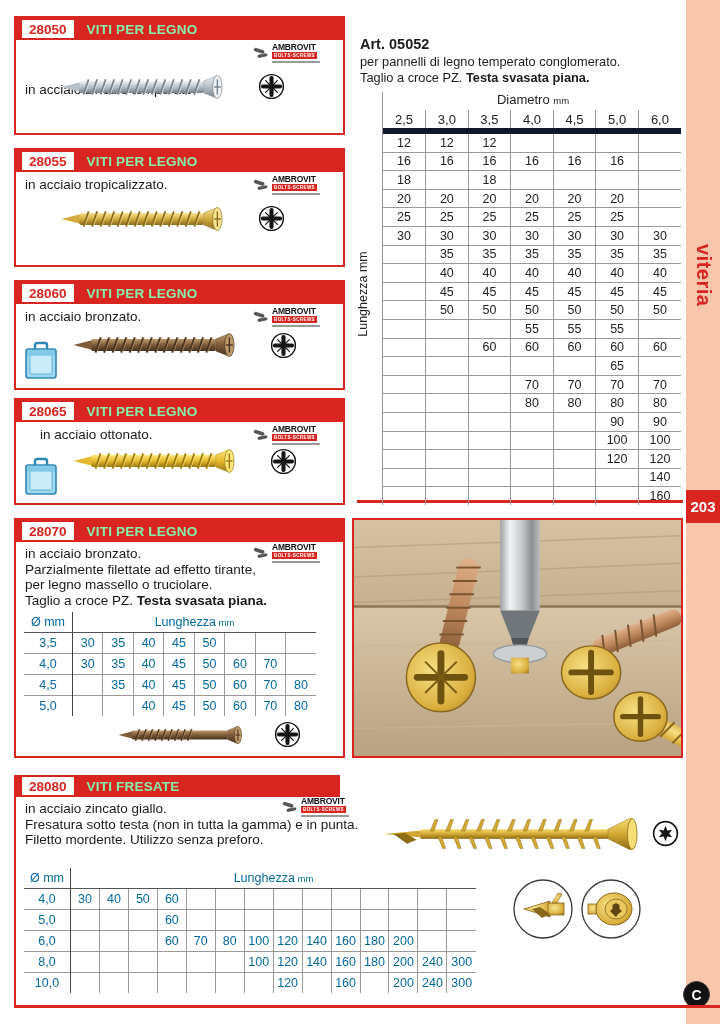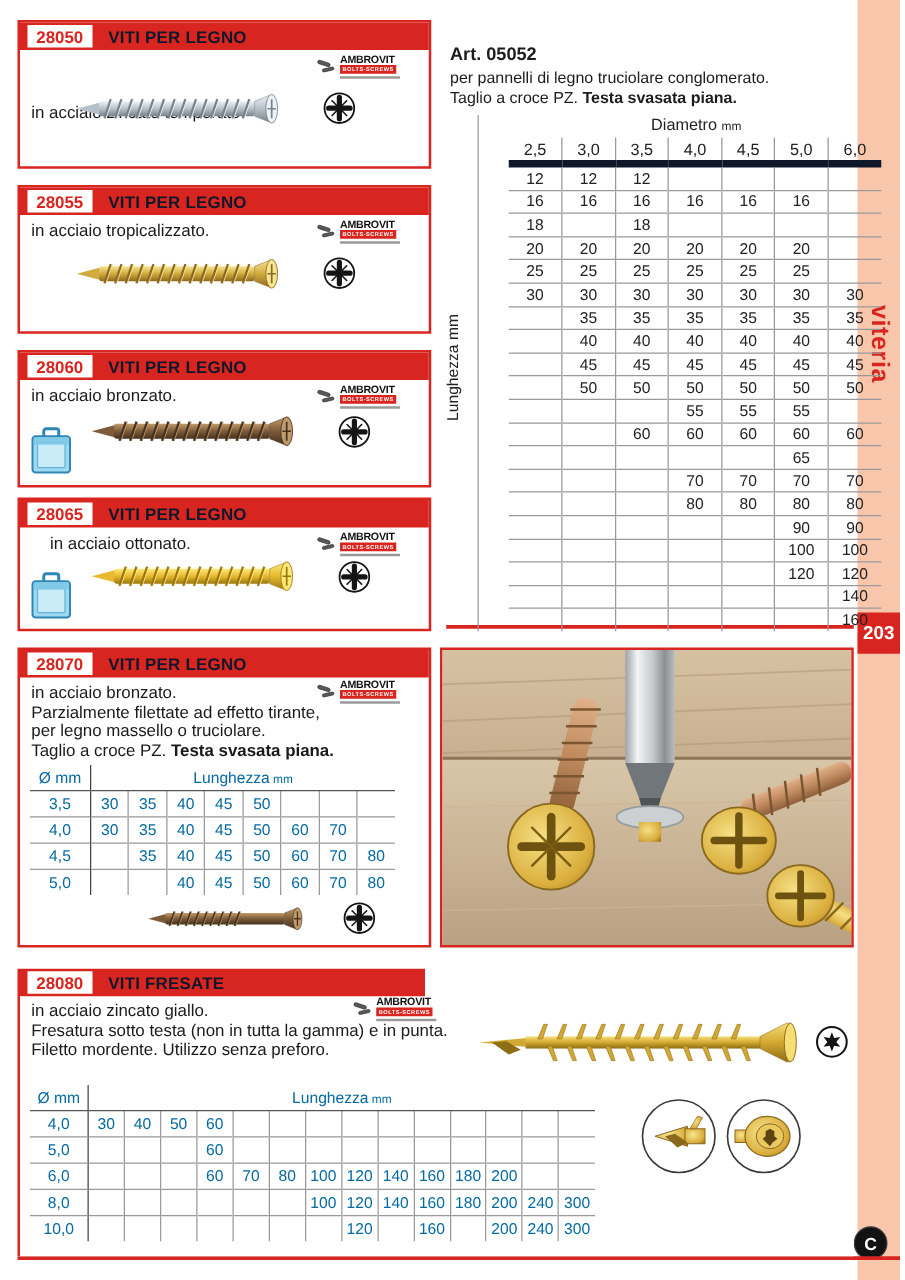--- a/index.html
+++ b/index.html
@@ -19,42 +19,42 @@
   .bottom-line{position:absolute;left:14px;top:1005px;width:706px;height:3px;background:#d9251f;}
   .mid-line{position:absolute;left:357px;top:500px;width:326px;height:2.5px;background:#d9251f;}
 
   
   .pbox{position:absolute;left:14px;width:331px;border:2px solid #d9251f;background:#fff;box-sizing:border-box;}
   .pbox.noborder{border:none;border-left:2px solid #d9251f;}
   .phead{position:absolute;top:0;left:0;height:22px;background:#d9251f;display:flex;align-items:stretch;width:100%;}
   .phead.partial{width:324px;}
   .pcode{background:#fff;color:#d9251f;font-weight:bold;font-size:13.5px;margin:2px 0 2px 6px;
         padding:0 7px;display:flex;align-items:center;}
-  .ptitle{color:#0f172a;font-weight:bold;font-size:13.5px;margin-left:13px;display:flex;align-items:center;letter-spacing:.2px;}
+  .ptitle{color:#86efac;font-weight:bold;font-size:13.5px;margin-left:13px;display:flex;align-items:center;letter-spacing:.2px;}
   .pdesc{position:absolute;left:9px;font-size:13.5px;line-height:15.5px;color:#1a1a1a;white-space:nowrap;}
   .bold{font-weight:bold;}
   .plogo{position:absolute;width:84px;height:28px;display:flex;gap:2px;align-items:flex-start;}
   .lg-screws{width:17px;height:15px;margin-top:2px;}
   .lg-name{font-size:8.5px;font-weight:bold;letter-spacing:-.2px;color:#111;line-height:9px;}
   .lg-badge{background:#d9251f;color:#fff;font-size:4.5px;font-weight:bold;padding:1px 2px;
         letter-spacing:.4px;line-height:5px;width:max-content;}
   .lg-rule{height:2.5px;background:#9a9a9a;margin-top:1.5px;width:48px;}
   .screw{position:absolute;}
   .pz-icon,.tx-icon{position:absolute;width:27px;height:27px;}
   .bluebox-icon{position:absolute;width:34px;height:40px;}
 
   
   .art-block{position:absolute;left:360px;top:36px;}
   .art-no{font-size:14.5px;font-weight:bold;margin-bottom:2px;}
   .art-line{font-size:12.8px;line-height:16px;}
   .lun-label{position:absolute;left:354px;top:94px;width:18px;height:400px;
         display:flex;align-items:center;justify-content:center;}
   .lun-label span{transform:rotate(-90deg);white-space:nowrap;font-size:12.5px;color:#222;}
   .unit{font-size:9.5px;}
-  .atable-wrap{position:absolute;left:382px;top:92px;width:300px;border-left:1px solid #999;padding-left:24px;}
+  .atable-wrap{position:absolute;left:382px;top:92px;width:300px;border-left:1px solid #999;}
   .acap{height:18px;text-align:center;font-size:13px;color:#222;}
   .atable{border-collapse:collapse;font-size:12.5px;color:#222;width:298px;table-layout:fixed;}
   .atable td{height:17.6px;text-align:center;border-right:1px solid #999;border-top:1px solid #999;padding:0;}
   .atable td:last-child{border-right:none;}
   .atable tr.ath td{border-top:none;border-bottom:6px solid #0f172a;height:18px;font-size:13px;}
 
   
   .stable{border-collapse:collapse;font-size:12.5px;color:#0369a1;position:absolute;table-layout:fixed;}
   .stable td{text-align:center;height:20px;border-top:1px solid #999;border-right:1px solid #999;padding:0;}
   .stable td:last-child{border-right:none;}
@@ -397,21 +397,21 @@
             <line x1="15" y1="5.5" x2="15" y2="24.5" stroke-width="4.6"></line>
             <line x1="5.5" y1="15" x2="24.5" y2="15" stroke-width="4.6"></line>
             <line x1="8.5" y1="8.5" x2="21.5" y2="21.5" stroke-width="1.4"></line>
             <line x1="21.5" y1="8.5" x2="8.5" y2="21.5" stroke-width="1.4"></line>
           </g>
         </svg></div>
   </div>
 
   <div class="art-block">
     <div class="art-no">Art. 05052</div>
-    <div class="art-line">per pannelli di legno truciolare conglomerato.</div>
+    <div class="art-line">per pannelli di legno temperato conglomerato.</div>
     <div class="art-line"><span>Taglio a croce PZ. </span><span class="bold">Testa svasata piana.</span></div>
   </div>
   <div class="lun-label">
     <span><span>Lunghezza</span> <span class="unit">mm</span></span>
   </div>
   <div class="atable-wrap">
     <div class="acap"><span>Diametro</span> <span class="unit">mm</span></div>
     <table class="atable">
         <tbody id="art-tbody">
           <tr class="ath">

